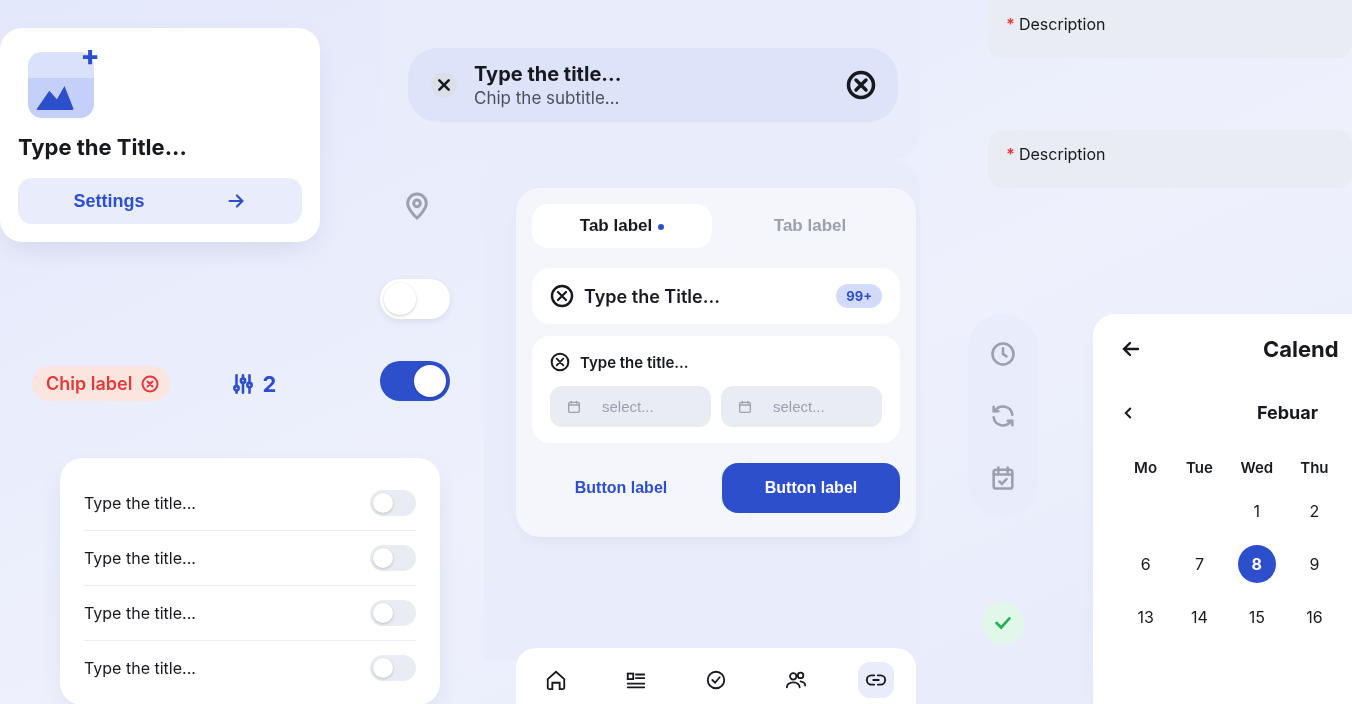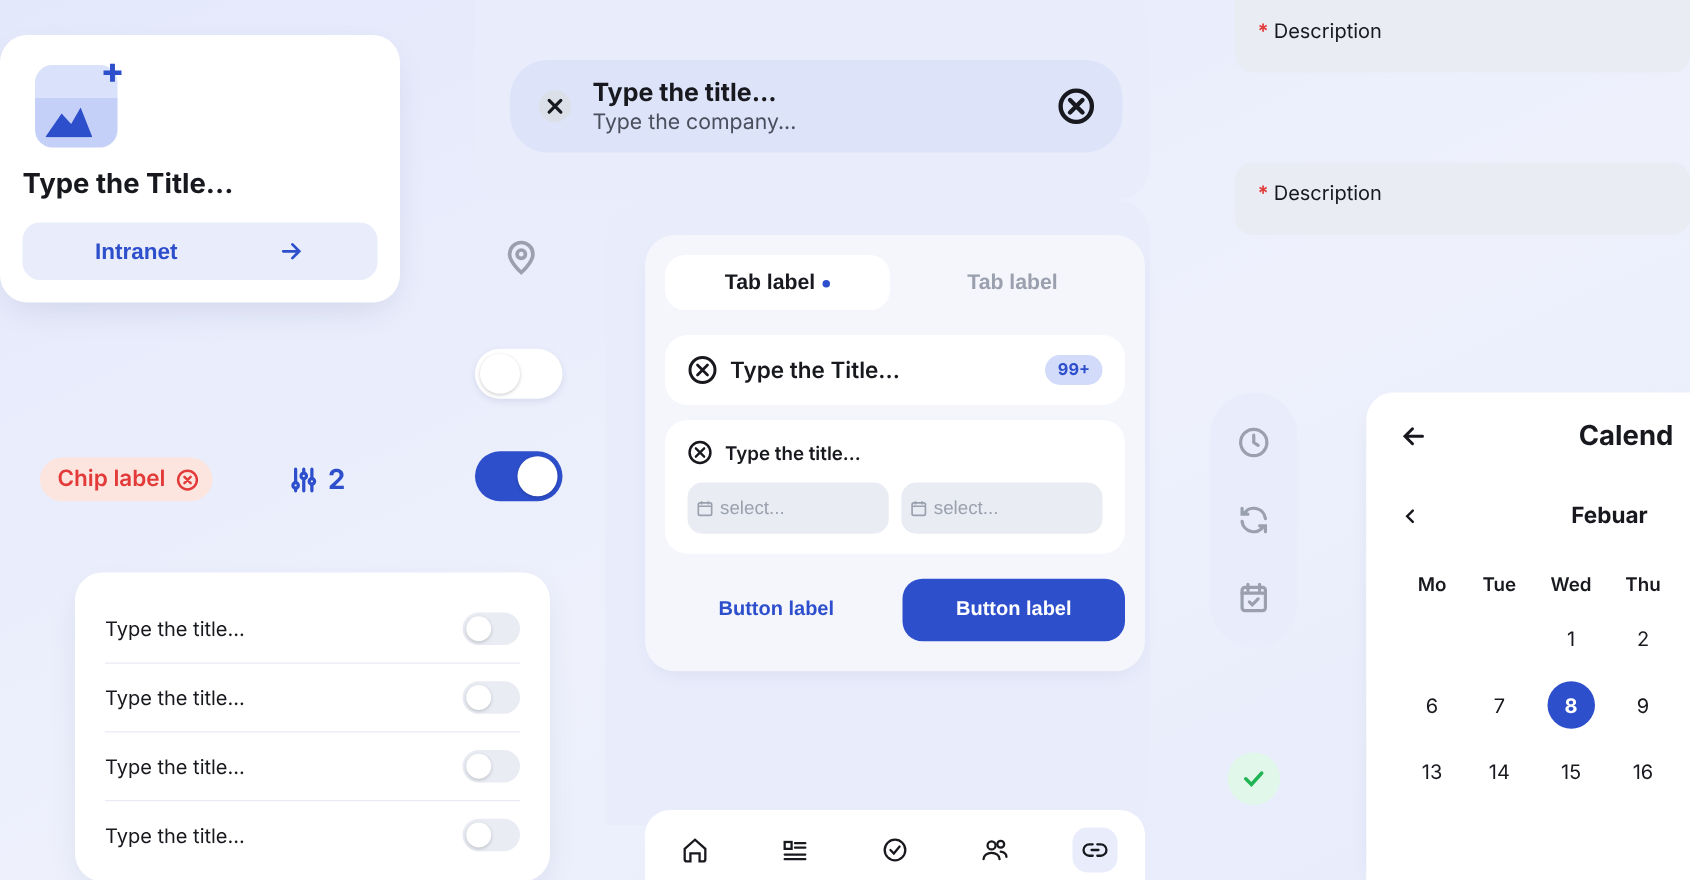--- a/index.html
+++ b/index.html
@@ -143,21 +143,21 @@
   .tab.inactive{color:var(--gray-500);font-weight:600;}
   .mini-card{background:#fff;border-radius:18px;padding:16px 18px;margin-bottom:12px;}
   .mc-head{display:flex;align-items:center;gap:10px;}
   .mc-head .cancel-circle{width:24px;height:24px;}
   .mc-head .cancel-circle circle{stroke:var(--ink);stroke-width:2.4;fill:none;}
   .mc-head .cancel-circle path{stroke:var(--ink);}
   .mc-title-lg{font-size:18px;font-weight:600;}
   .mc-title-sm{font-size:15px;font-weight:600;}
   .badge-pill{margin-left:auto;background:var(--blue-pill);color:var(--blue);font-size:13px;font-weight:700;padding:4px 10px;border-radius:12px;}
   .selects{display:flex;gap:10px;margin-top:14px;}
-  .sel{flex:1;background:var(--gray-200);border:none;border-radius:12px;padding:12px 6px;display:flex;align-items:center;gap:4px;color:var(--gray-500);font-size:15px;cursor:pointer;}
+  .sel{flex:1;background:var(--gray-200);border:none;border-radius:12px;padding:12px 16px;display:flex;align-items:center;gap:20px;color:var(--gray-500);font-size:15px;cursor:pointer;}
   .cal-icon{width:16px;height:16px;}
   .btns{display:flex;gap:12px;margin-top:20px;}
   .btn{flex:1;border:none;border-radius:16px;padding:16px 0;font-size:16px;font-weight:700;cursor:pointer;}
   .btn.ghost{background:transparent;color:var(--blue);}
   .btn.primary{background:var(--blue);color:#fff;}
 
   
   #nav{
     left:516px; top:648px; width:400px;
     background:#fff; border-radius:20px 20px 0 0; padding:14px 22px;
@@ -210,21 +210,21 @@
 <div id="card-title" class="abs card">
   <div class="avatar-stack">
     <div class="img-thumb">
       <span class="plus-badge">+</span>
     </div>
     <div class="avatar-gray"></div>
     <div class="avatar-gray small"></div>
   </div>
   <h2>Type the Title...</h2>
   <button class="settings-btn">
-    <span>Intranet</span>
+    <span>Settings</span>
     <svg class="arrow-right" viewBox="0 0 24 24" fill="none" stroke="currentColor" stroke-width="2.4" stroke-linecap="round">
         <path d="M5 12h14M13 6l6 6-6 6"></path>
       </svg>
   </button>
 </div>
 
 <div id="chip-row" class="abs">
   <div class="chip">
     <span>Chip label</span>
     <svg class="chip-x" viewBox="0 0 24 24" fill="none" stroke-width="2.4" stroke-linecap="round">
@@ -287,21 +287,21 @@
 </div>
 
 <div id="header-bg" class="abs"></div>
 <div id="header-pill" class="abs">
   <svg class="cancel-circle" viewBox="0 0 24 24">
       <circle cx="12" cy="12" r="11"></circle>
       <path d="M8 8l8 8M16 8l-8 8" stroke-linecap="round"></path>
     </svg>
   <div class="header-texts">
     <div class="t">Type the title...</div>
-    <div class="s">Type the company...</div>
+    <div class="s">Chip the subtitle...</div>
   </div>
   <svg class="big-cancel" viewBox="0 0 24 24">
       <circle cx="12" cy="12" r="10"></circle>
       <path d="M8 8l8 8M16 8l-8 8" stroke-linecap="round"></path>
     </svg>
 </div>
 
 <div id="main-bg" class="abs"></div>
 <div id="main-panel" class="abs">
   <div class="tabs">

